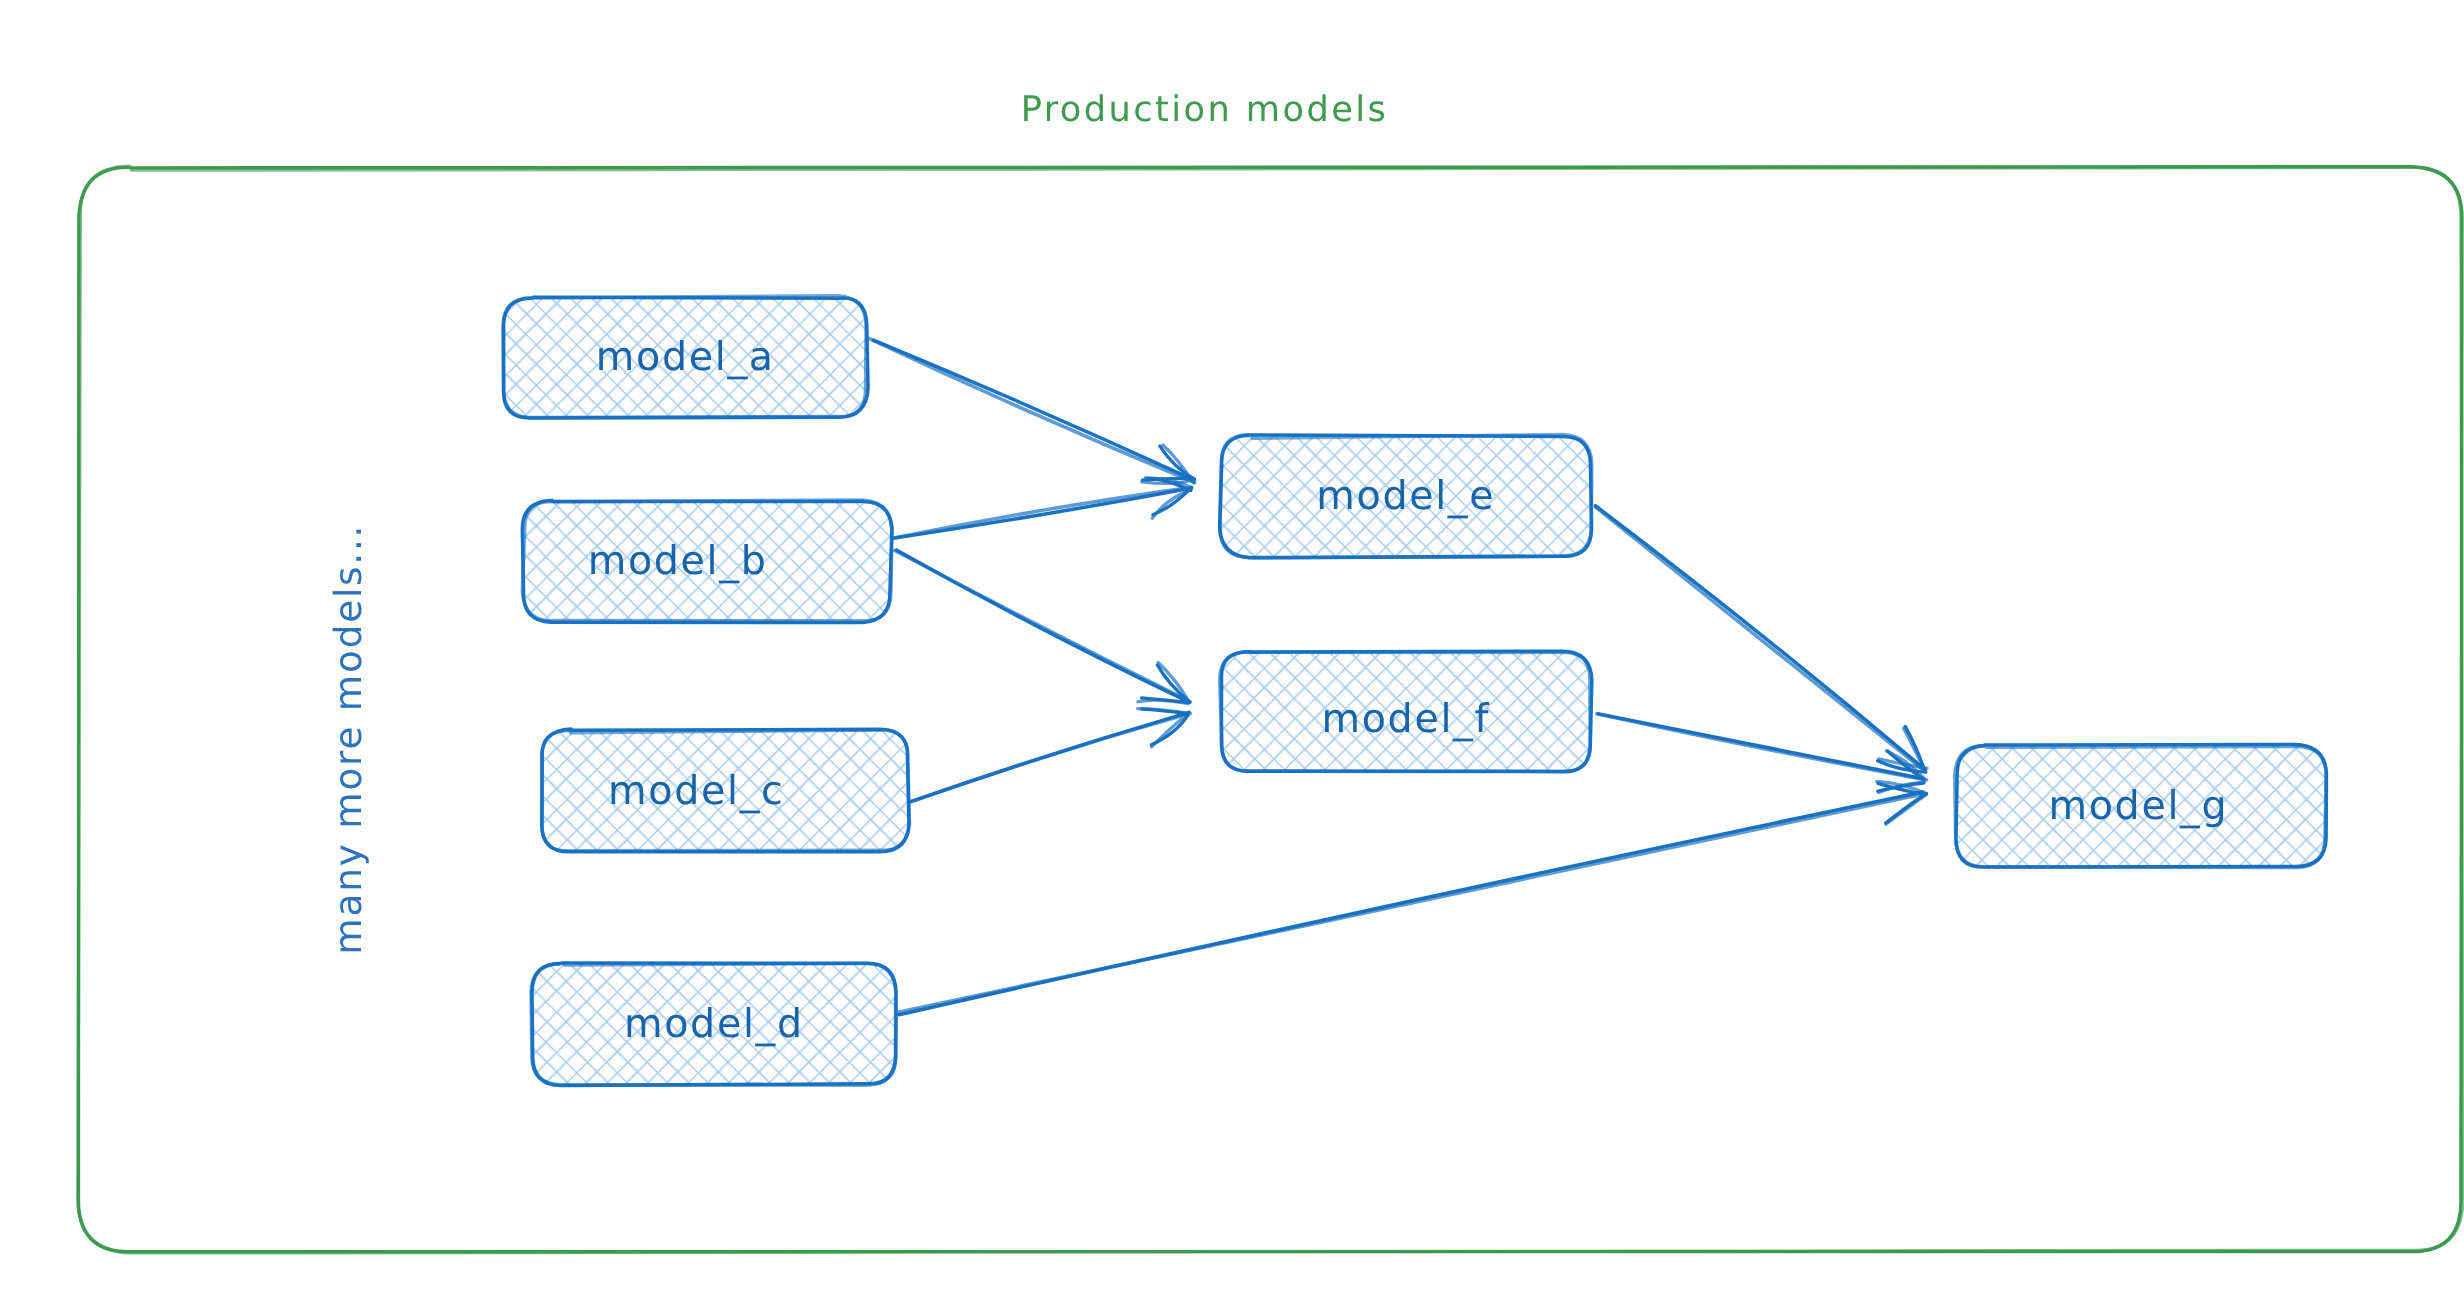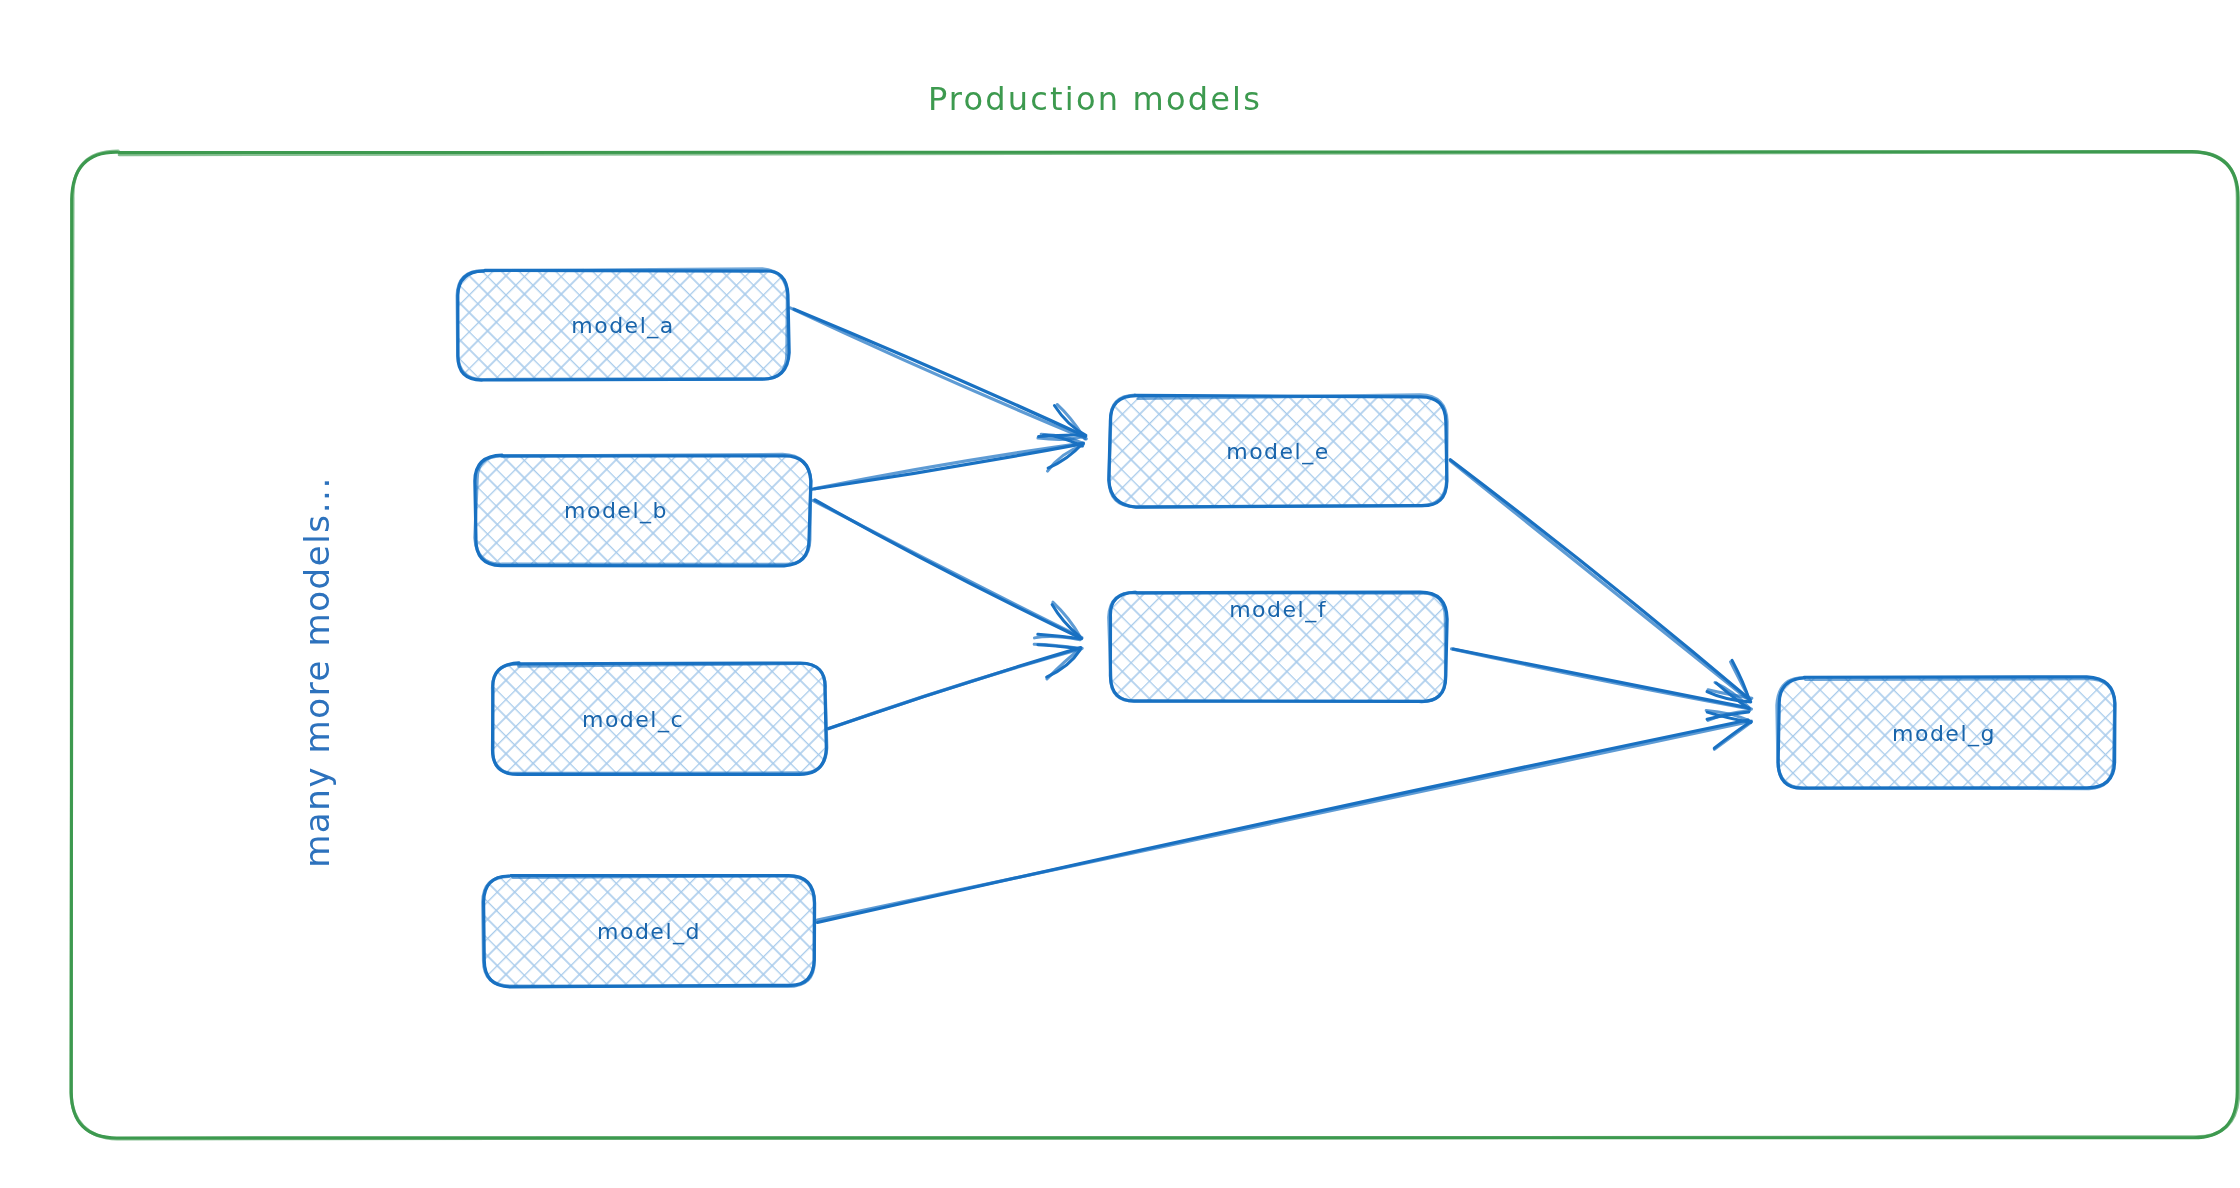--- a/index.html
+++ b/index.html
@@ -17,21 +17,21 @@
   }
   #sketch {
     position:absolute; left:0; top:0;
     width:2240px; height:1188px;
     pointer-events:none;
   }
   .label {
     position:absolute;
     color:#1864ab;
     font-family:"DejaVu Sans", sans-serif;
-    font-size:22px;
+    font-size:36px;
     font-weight:500;
     letter-spacing:1.5px;
     white-space:nowrap;
     transform:translate(-50%,-50%);
     -webkit-font-smoothing:antialiased;
   }
   .group-title {
     position:absolute;
     color:#3d9a4f;
     font-family:"DejaVu Sans", sans-serif;
@@ -167,18 +167,18 @@
       <div class="label" style="left:595px;top:325px;">model_a</div>
       <div class="node-hit" style="left:448px;top:455px;width:334px;height:110px;"></div>
       <div class="label" style="left:588px;top:510px;">model_b</div>
       <div class="node-hit" style="left:464px;top:664px;width:334px;height:110px;"></div>
       <div class="label" style="left:605px;top:719px;">model_c</div>
       <div class="node-hit" style="left:456px;top:876px;width:330px;height:110px;"></div>
       <div class="label" style="left:621px;top:931px;">model_d</div>
       <div class="node-hit" style="left:1082px;top:396px;width:336px;height:110px;"></div>
       <div class="label" style="left:1250px;top:451px;">model_e</div>
       <div class="node-hit" style="left:1082px;top:592px;width:336px;height:110px;"></div>
-      <div class="label" style="left:1250px;top:609px;">model_f</div>
+      <div class="label" style="left:1250px;top:654px;">model_f</div>
       <div class="node-hit" style="left:1750px;top:678px;width:336px;height:110px;"></div>
       <div class="label" style="left:1916px;top:733px;">model_g</div>
     </div>
 
 </div>
 
 </body></html>

